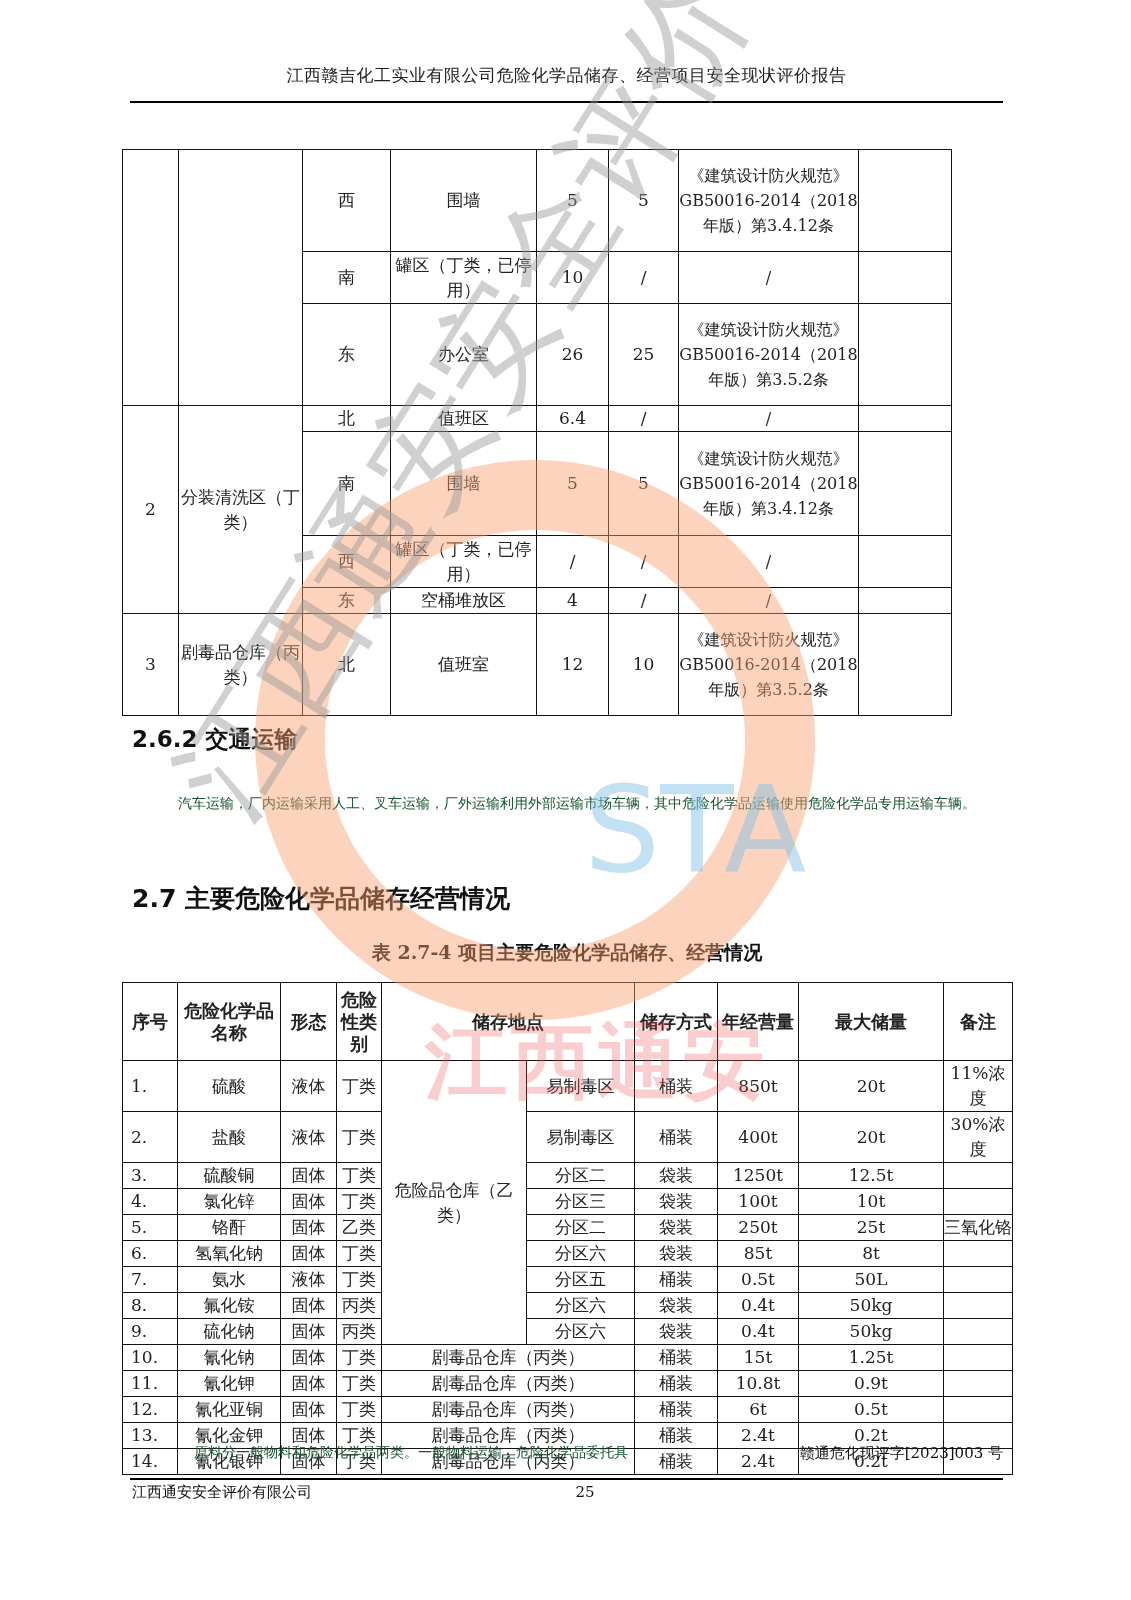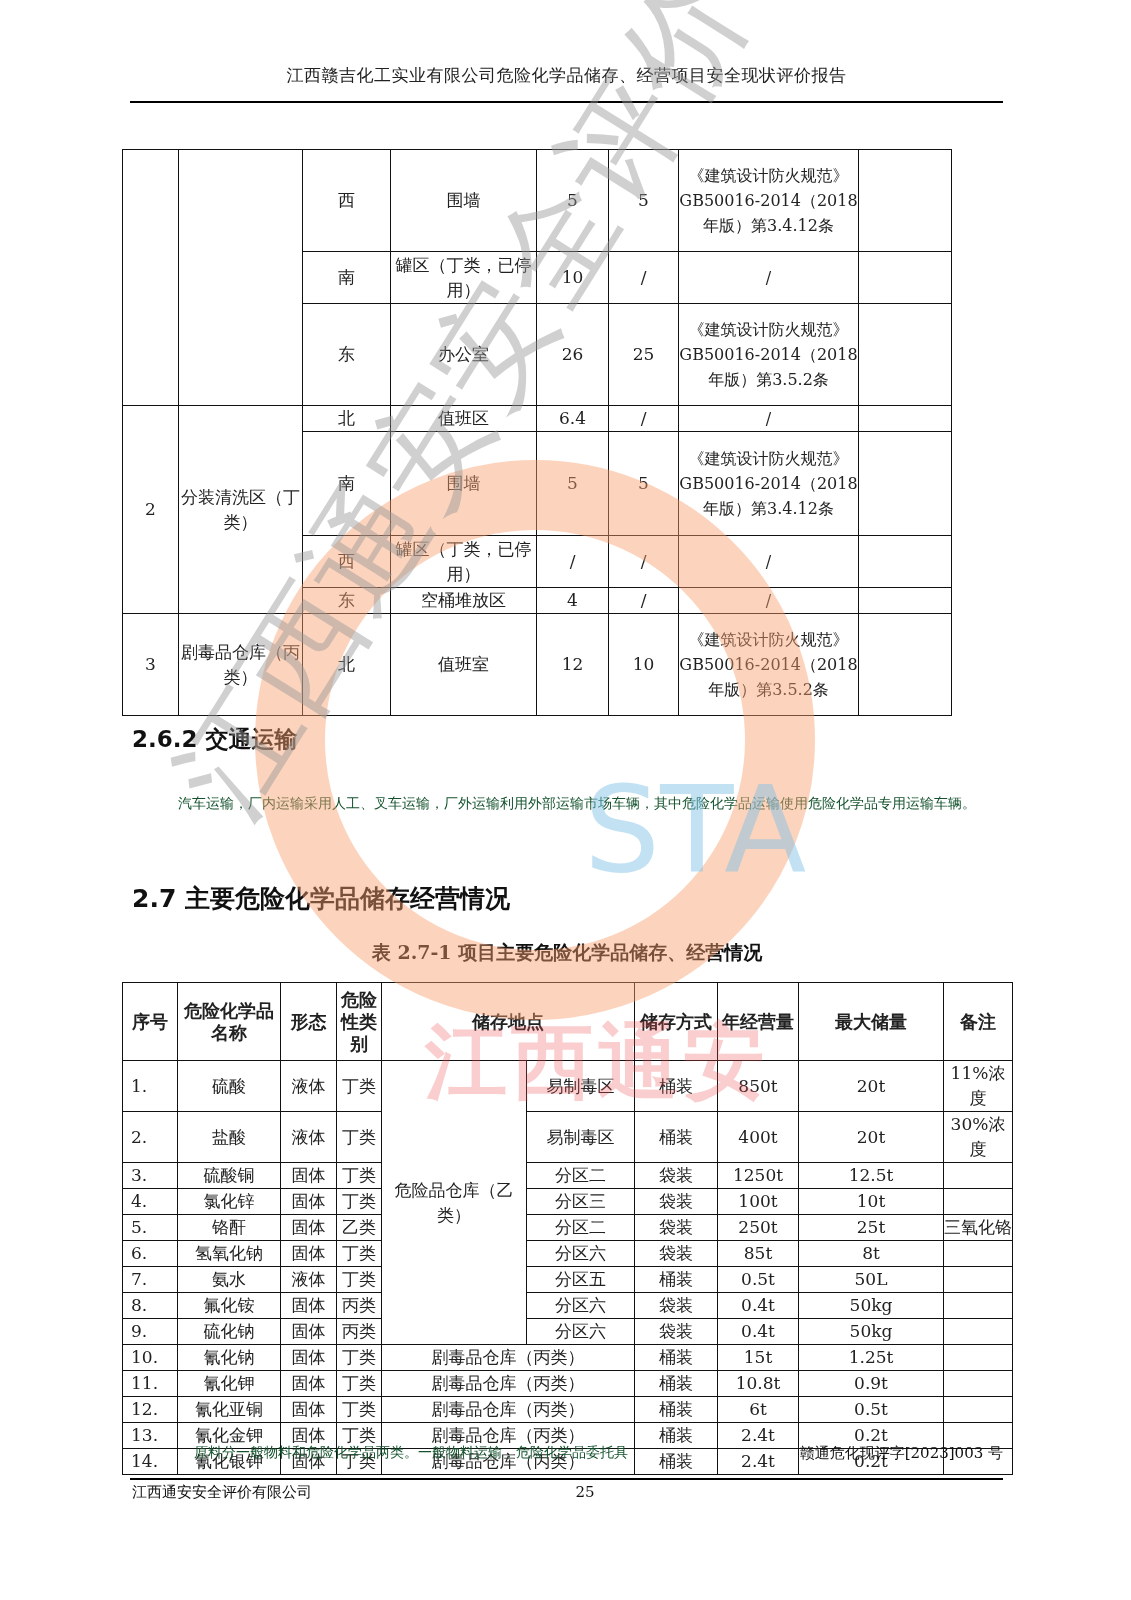--- a/index.html
+++ b/index.html
@@ -128,21 +128,21 @@
     <td>10</td>
     <td class="std">《建筑设计防火规范》GB50016-2014（2018年版）第3.5.2条</td>
     <td></td>
   </tr>
 </tbody>
   </table>
 
 <div class="h262">2.6.2 交通运输</div>
 <div class="para p1">汽车运输，厂内运输采用人工、叉车运输，厂外运输利用外部运输市场车辆，其中危险化学品运输使用危险化学品专用运输车辆。</div>
 <div class="h27">2.7 主要危险化学品储存经营情况</div>
-<div class="caption">表 2.7-1  项目主要危险化学品储存、经营情况</div>
+<div class="caption">表 2.7-4  项目主要危险化学品储存、经营情况</div>
 
 <table id="t2">
   <colgroup>
     <col style="width:55px">
       <col style="width:103px">
       <col style="width:56px">
       <col style="width:45px">
     <col style="width:145px">
       <col style="width:108px">
       <col style="width:83px">

